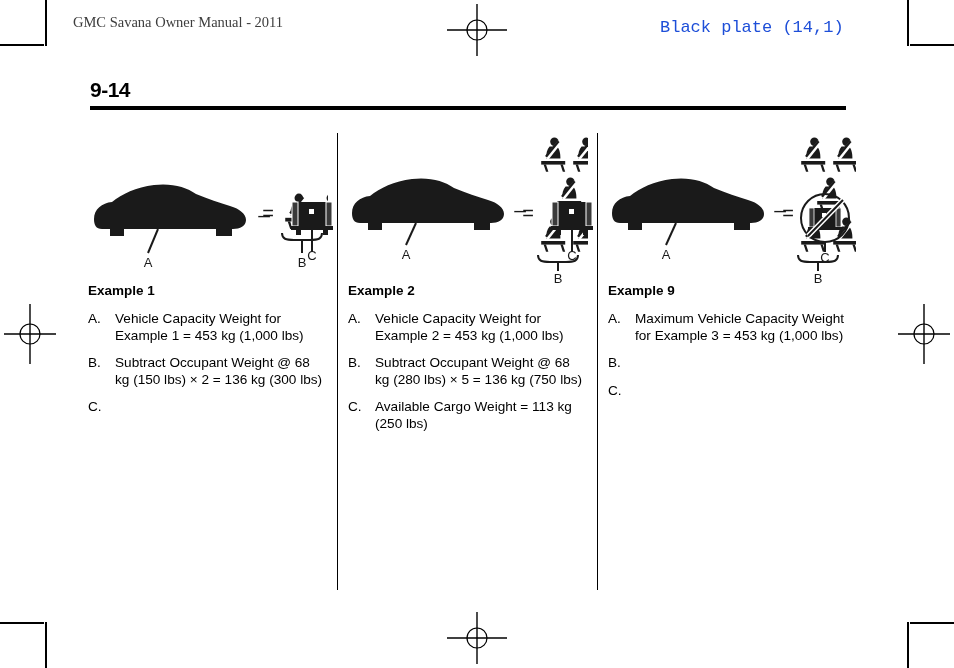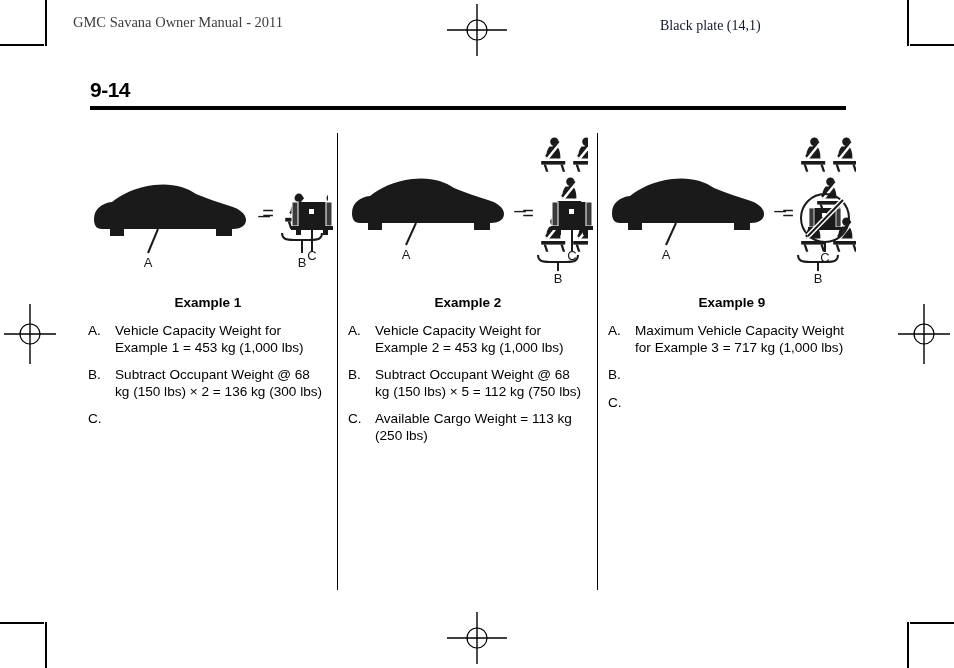--- a/index.html
+++ b/index.html
@@ -48,23 +48,23 @@
     position: absolute;
     left: 73px; top: 0;
     font-family: "Liberation Serif", serif;
     font-size: 14.5px;
     color: #3d3d3d;
     white-space: nowrap;
   }
   .header-right {
     position: absolute;
     left: 660px; top: 4px;
-    font-family: Liberation Serif, serif;
-    font-size: 14px;
-    color: #0f172a;
+    font-family: Liberation Mono, monospace;
+    font-size: 17px;
+    color: #1d4ed8;
     white-space: nowrap;
   }
 
   
   .page-title-block {
     position: absolute;
     left: 90px; top: 78px;
     width: 756px;
   }
   .page-title-row {
@@ -118,24 +118,23 @@
 
   
   .diagram {
     position: relative;
     height: 150px;
   }
   .diagram svg { display: block; }
 
   
   .example-title {
-    text-align: center;
     font-size: 13.5px;
     font-weight: bold;
-    margin-top: 12px;
+    margin-top: 0;
     margin-bottom: 13px;
   }
   .item {
     display: flex;
     margin-bottom: 11px;
     font-size: 13.6px;
     line-height: 16.5px;
   }
   .item-label {
     width: 27px;
@@ -323,21 +322,21 @@
         <text x="210" y="150" font-family="Liberation Sans, sans-serif" font-size="13" fill="#1a1a1a" text-anchor="middle">B</text>
       </svg>
     </div>
     <div class="example-title">Example 2</div>
     <div class="item">
       <div class="item-label">A.</div>
       <div class="item-text">Vehicle Capacity Weight for Example 2 = 453 kg (1,000 lbs)</div>
     </div>
     <div class="item">
       <div class="item-label">B.</div>
-      <div class="item-text">Subtract Occupant Weight @ 68 kg (150 lbs) × 5 = 112 kg (750 lbs)</div>
+      <div class="item-text">Subtract Occupant Weight @ 68 kg (280 lbs) × 5 = 136 kg (750 lbs)</div>
     </div>
     <div class="item">
       <div class="item-label">C.</div>
       <div class="item-text">Available Cargo Weight = 113 kg (250 lbs)</div>
     </div>
   </div>
 
   <div class="column column-3">
     <div class="diagram">
       <svg width="248" height="150" viewBox="0 0 248 150">
@@ -400,21 +399,21 @@
           <path d="M31,7 L10,33" stroke="#1a1a1a" stroke-width="4" fill="none"></path>
         </g>
         <path d="M190,122 C190,128 194,129 202,129 L218,129 C226,129 230,128 230,122" fill="none" stroke="#1a1a1a" stroke-width="2"></path>
         <line x1="210" y1="129" x2="210" y2="138" stroke="#1a1a1a" stroke-width="2"></line>
         <text x="210" y="150" font-family="Liberation Sans, sans-serif" font-size="13" fill="#1a1a1a" text-anchor="middle">B</text>
       </svg>
     </div>
     <div class="example-title">Example 9</div>
     <div class="item">
       <div class="item-label">A.</div>
-      <div class="item-text">Maximum Vehicle Capacity Weight for Example 3 = 717 kg (1,000 lbs)</div>
+      <div class="item-text">Maximum Vehicle Capacity Weight for Example 3 = 453 kg (1,000 lbs)</div>
     </div>
     <div class="item">
       <div class="item-label">B.</div>
     </div>
     <div class="item">
       <div class="item-label">C.</div>
     </div>
   </div>
 
 </div>

